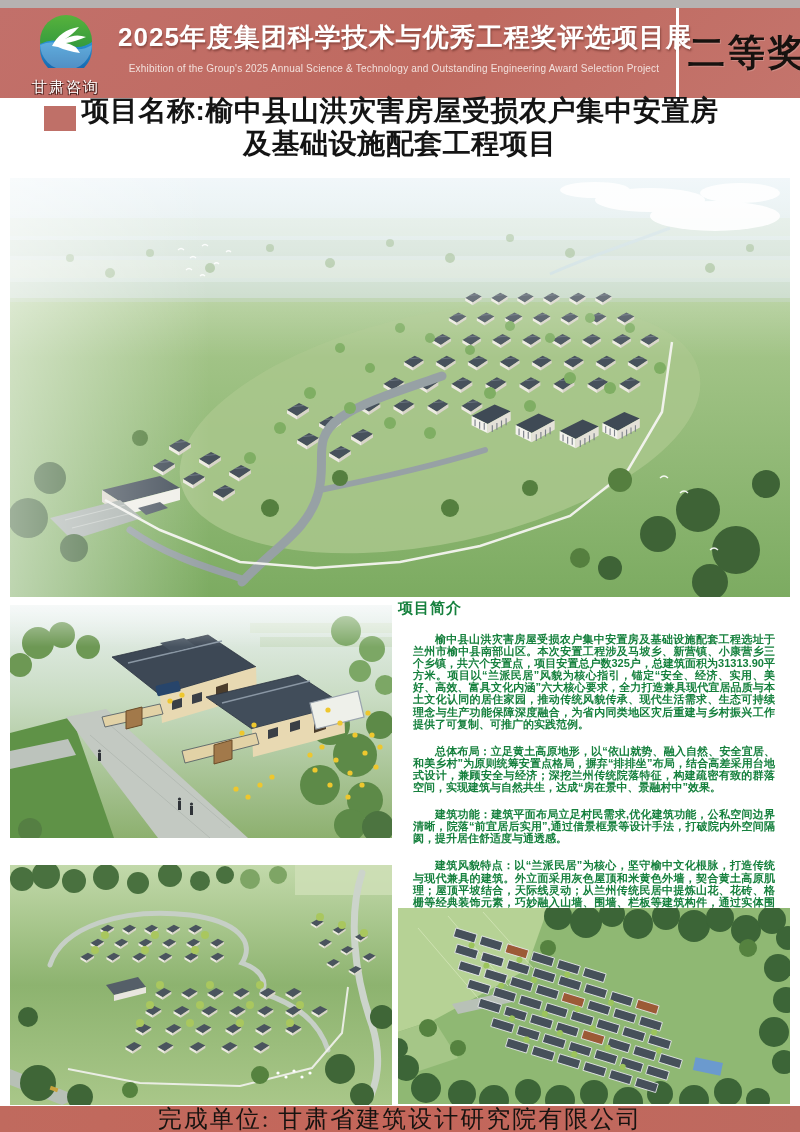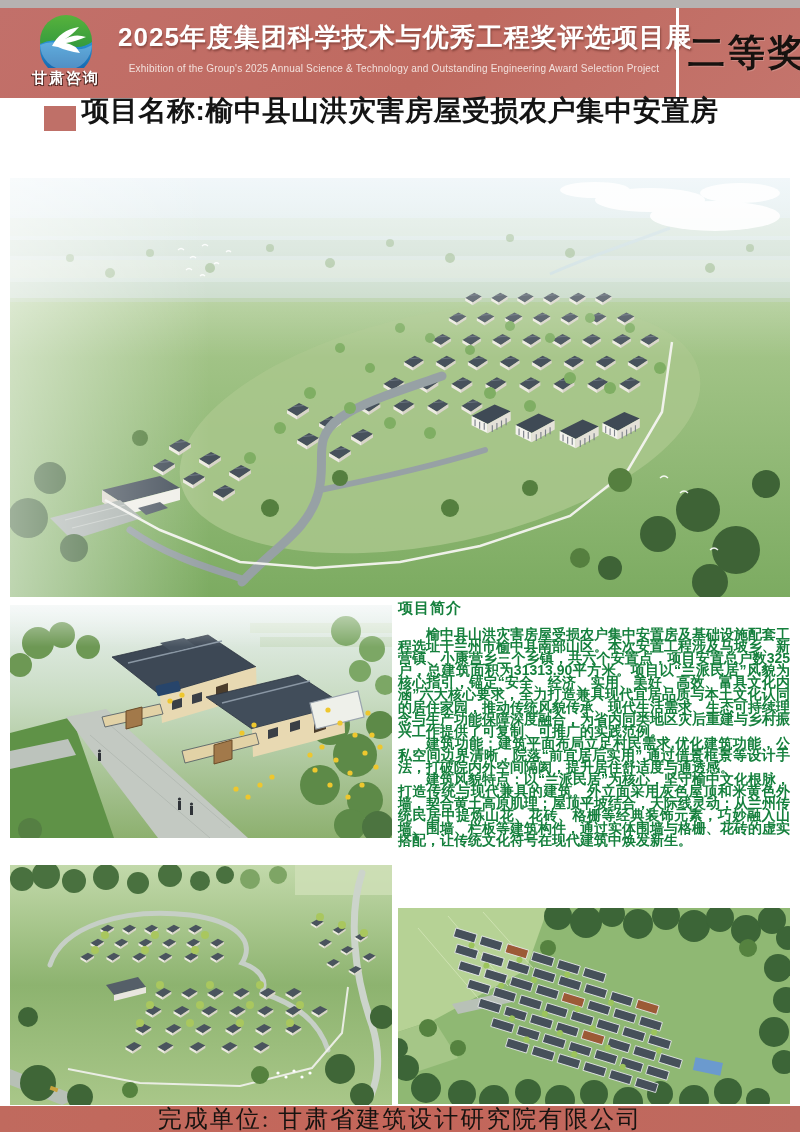--- a/index.html
+++ b/index.html
@@ -6,21 +6,21 @@
   body{width:800px;height:1132px;background:#ffffff;font-family:"Liberation Sans", sans-serif;position:relative;overflow:hidden;}
   .page{position:absolute;inset:0;width:800px;height:1132px;background:#fff;}
 
   
   .top-strip{position:absolute;top:0;left:0;width:800px;height:8px;background:#b6b2b1;border-bottom:1px solid #9d9998;}
 
   
   .header{position:absolute;top:8px;left:0;width:800px;height:90px;background:linear-gradient(135deg,#c2706a 0%,#bf6a60 55%,#c4746c 100%);}
   .logo{position:absolute;left:20px;top:6px;width:92px;text-align:center;}
   .logo svg{display:block;margin:0 auto;}
-  .logo-label{margin-top:1px;color:#ffffff;font-weight:bold;font-size:15px;letter-spacing:2px;text-shadow:1px 1px 0 #4f241f, -1px 1px 0 #4f241f;}
+  .logo-label{margin-top:10px;color:#ffffff;font-weight:normal;font-size:15px;letter-spacing:2px;text-shadow:1px 1px 0 #4f241f, -1px 1px 0 #4f241f;}
   .header-center{position:absolute;left:118px;top:12px;width:552px;text-align:center;color:#fff;}
   .header-title-cn{font-size:26px;font-weight:bold;letter-spacing:1px;white-space:nowrap;text-shadow:1px 2px 2px rgba(80,30,25,.45);}
   .header-title-en{margin-top:8px;font-size:10px;color:#f2e0dc;letter-spacing:.2px;white-space:nowrap;}
   .header-divider{position:absolute;left:676px;top:0;width:3px;height:90px;background:#ffffff;}
   .award{position:absolute;left:679px;top:0;width:138px;height:90px;display:flex;align-items:center;justify-content:center;
          color:#17120f;font-size:37px;font-weight:900;letter-spacing:3px;text-shadow:1px 1px 0 rgba(255,255,255,.18);}
 
   
   .ptitle{position:absolute;top:94px;left:0;width:800px;text-align:center;color:#141414;font-weight:900;}
   .tsquare{position:absolute;left:44px;top:12px;width:32px;height:25px;background:#bf7068;}
@@ -30,21 +30,21 @@
   figure.img{position:absolute;margin:0;padding:0;overflow:hidden;}
   figure.img svg{display:block;}
   .img-main{top:178px;left:10px;width:780px;height:419px;}
   .img-mid{top:605px;left:10px;width:382px;height:233px;}
   .img-botleft{top:865px;left:10px;width:382px;height:240px;}
   .img-botright{top:908px;left:398px;width:392px;height:196px;}
 
   
   .intro{position:absolute;left:398px;top:599px;width:392px;color:#15803d;}
   .intro h2{margin:0 0 10px 0;font-size:15px;font-weight:900;letter-spacing:1px;}
-  .intro p{margin:0;font-size:14px;line-height:12.1px;font-weight:bold;text-align:justify;text-indent:2em;letter-spacing:0;}
+  .intro p{margin:15px;font-size:11px;line-height:12.1px;font-weight:bold;text-align:justify;text-indent:2em;letter-spacing:0;}
 
   
   .footer{position:absolute;top:1106px;left:0;width:800px;height:26px;background:linear-gradient(90deg,#c06a5e,#c4665a 50%,#bd6a60);
           display:flex;align-items:center;justify-content:center;}
   .footer-text{font-family:"Liberation Serif", serif;font-weight:normal;font-size:24px;color:#171310;letter-spacing:2px;white-space:nowrap;}
 </style>
 </head>
 <body>
 
 <div class="page">
@@ -75,20 +75,21 @@
       <div class="header-title-cn">2025年度集团科学技术与优秀工程奖评选项目展</div>
       <div class="header-title-en">Exhibition of the Group's 2025 Annual Science &amp; Technology and Outstanding Engineering Award Selection Project</div>
     </div>
     <div class="header-divider"></div>
     <div class="award">二等奖</div>
   </header>
 
   <section class="ptitle">
     <span class="tsquare"></span>
     <div class="tline">项目名称:榆中县山洪灾害房屋受损农户集中安置房</div>
+    <div class="tline">及基础设施配套工程项目</div>
   </section>
 
   <figure class="img img-main">
     <svg width="780" height="419" viewBox="0 0 780 419">
       <defs>
         <linearGradient id="gSky" x1="0" y1="0" x2="0" y2="1">
           <stop offset="0" stop-color="#dcebf2"></stop>
             <stop offset=".5" stop-color="#d3e2dc"></stop>
             <stop offset="1" stop-color="#c3d7c0"></stop>
         </linearGradient>
@@ -386,20 +387,21 @@
       </g>
       <circle cx="368" cy="222" r="16" fill="#4c7440"></circle>
         <circle cx="20" cy="225" r="12" fill="#557f43"></circle>
       <rect x="0" y="0" width="382" height="42" fill="url(#gHazeT)"></rect>
     </svg>
   </figure>
 
   <section class="intro">
     <h2>项目简介</h2>
     <p>榆中县山洪灾害房屋受损农户集中安置房及基础设施配套工程选址于兰州市榆中县南部山区。本次安置工程涉及马坡乡、新营镇、小康营乡三个乡镇，共六个安置点，项目安置总户数325户，总建筑面积为31313.90平方米。项目以“兰派民居”风貌为核心指引，锚定“安全、经济、实用、美好、高效、富具文化内涵”六大核心要求，全力打造兼具现代宜居品质与本土文化认同的居住家园，推动传统风貌传承、现代生活需求、生态可持续理念与生产功能保障深度融合，为省内同类地区灾后重建与乡村振兴工作提供了可复制、可推广的实践范例。</p>
+    <p>总体布局：立足黄土高原地形，以“依山就势、融入自然、安全宜居、和美乡村”为原则统筹安置点格局，摒弃“排排坐”布局，结合高差采用台地式设计，兼顾安全与经济；深挖兰州传统院落特征，构建疏密有致的群落空间，实现建筑与自然共生，达成“房在景中、景融村中”效果。</p>
     <p>建筑功能：建筑平面布局立足村民需求,优化建筑功能，公私空间边界清晰，院落“前宜居后实用”,通过借景框景等设计手法，打破院内外空间隔阂，提升居住舒适度与通透感。</p>
     <p>建筑风貌特点：以“兰派民居”为核心，坚守榆中文化根脉，打造传统与现代兼具的建筑。外立面采用灰色屋顶和米黄色外墙，契合黄土高原肌理；屋顶平坡结合，天际线灵动；从兰州传统民居中提炼山花、花砖、格栅等经典装饰元素，巧妙融入山墙、围墙、栏板等建筑构件，通过实体围墙与格栅、花砖的虚实搭配，让传统文化符号在现代建筑中焕发新生。</p>
   </section>
 
   <figure class="img img-botleft">
     <svg width="382" height="240" viewBox="0 0 382 240">
       <defs>
         <linearGradient id="gGrass3" x1="0" y1="0" x2="0" y2="1">
           <stop offset="0" stop-color="#c2d9aa"></stop>
             <stop offset=".5" stop-color="#8db36f"></stop>

